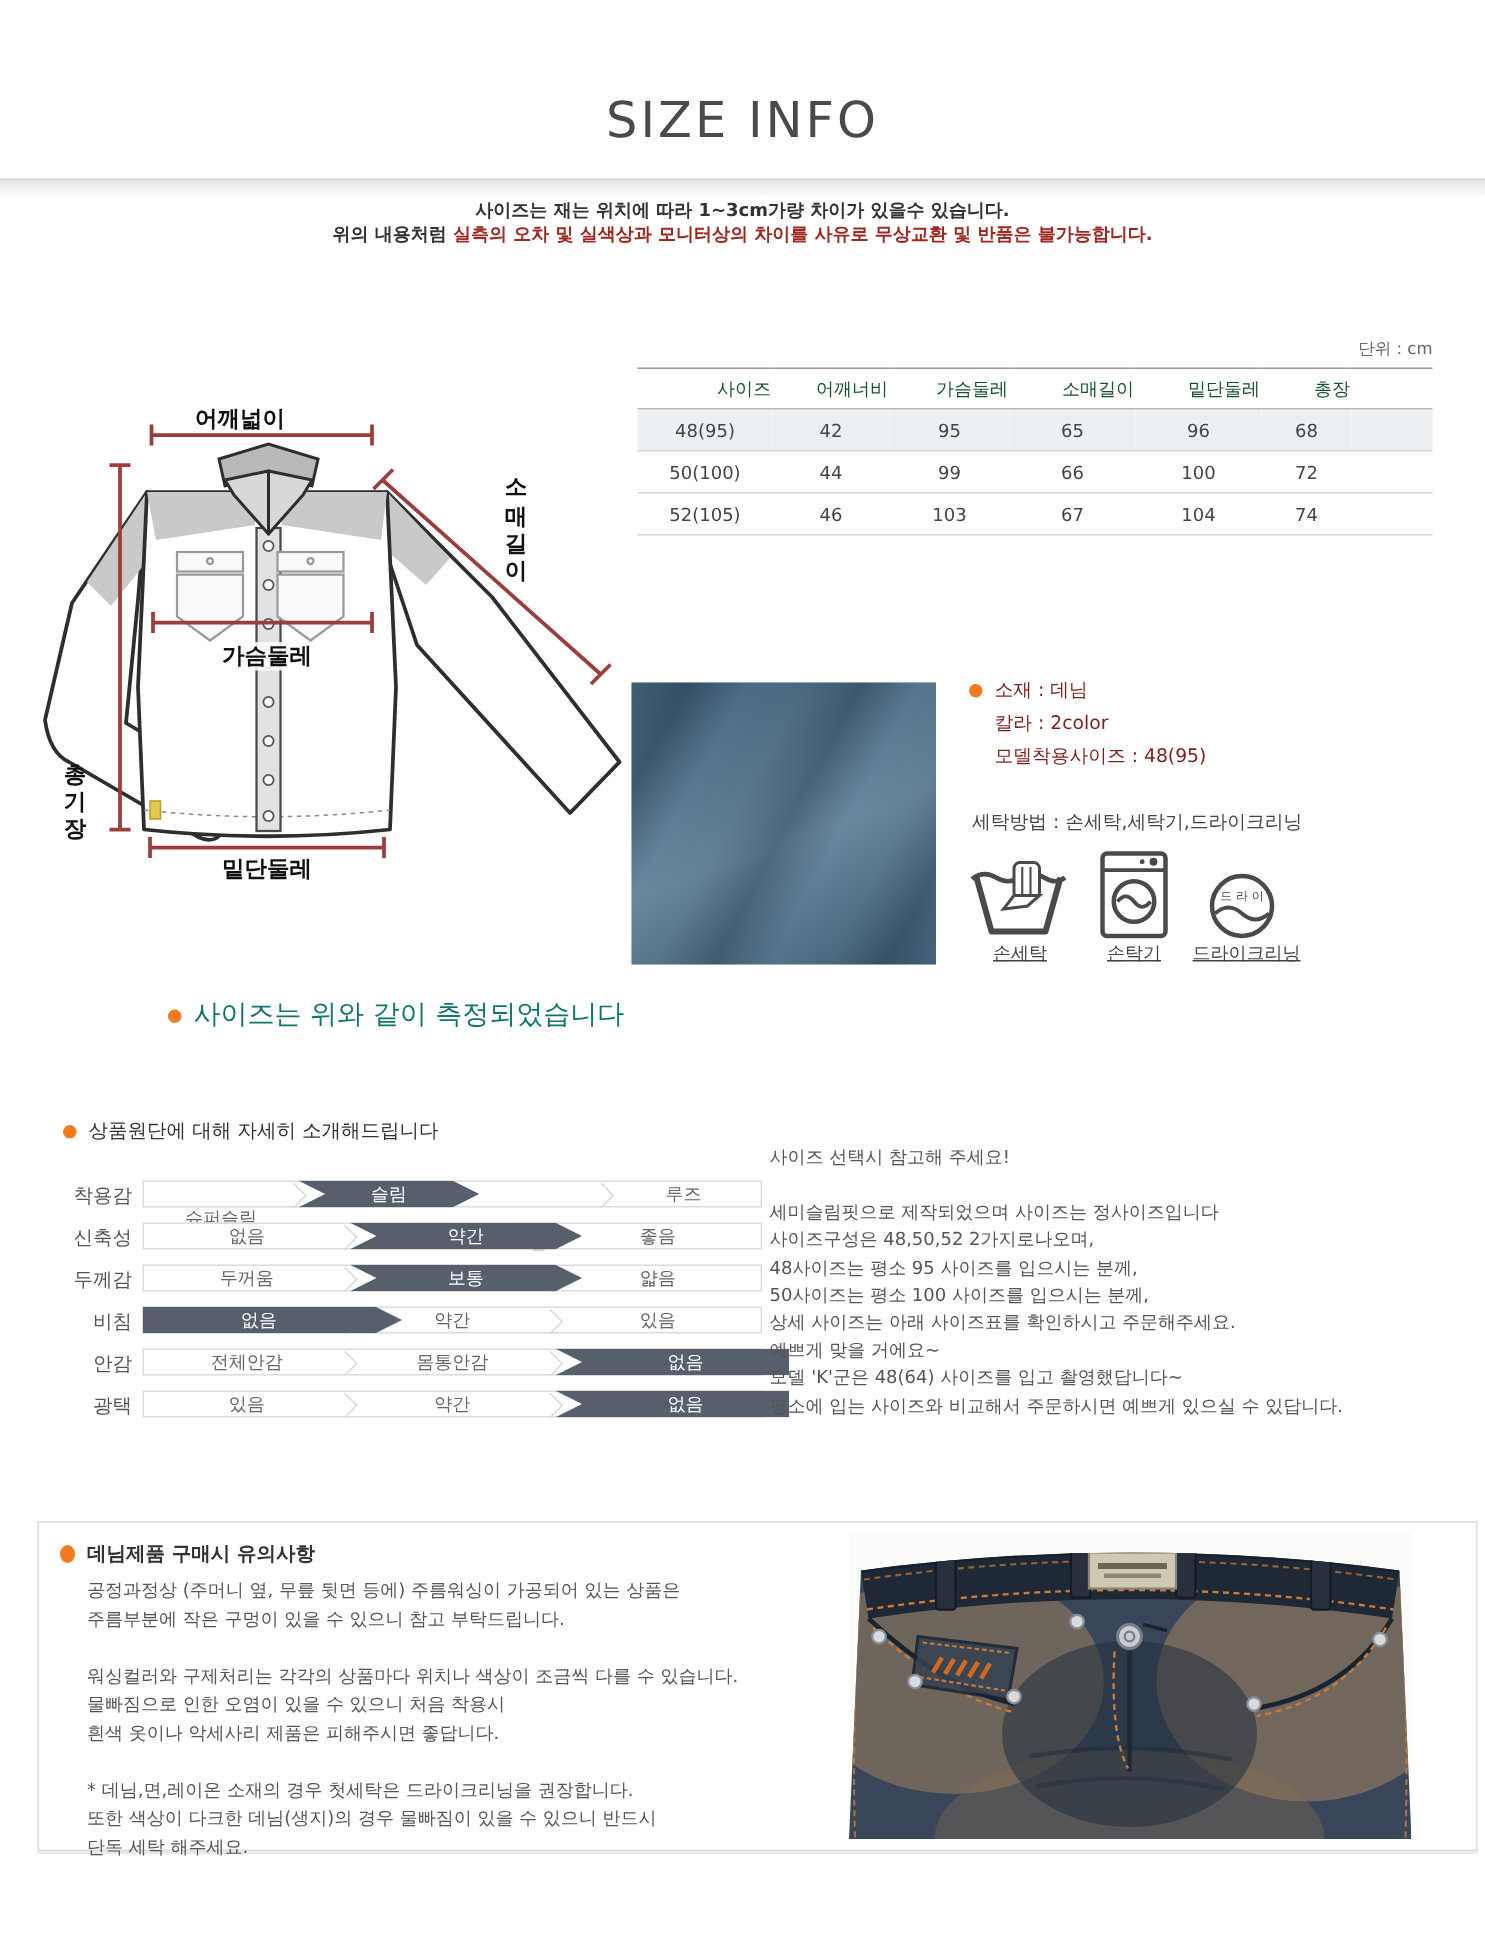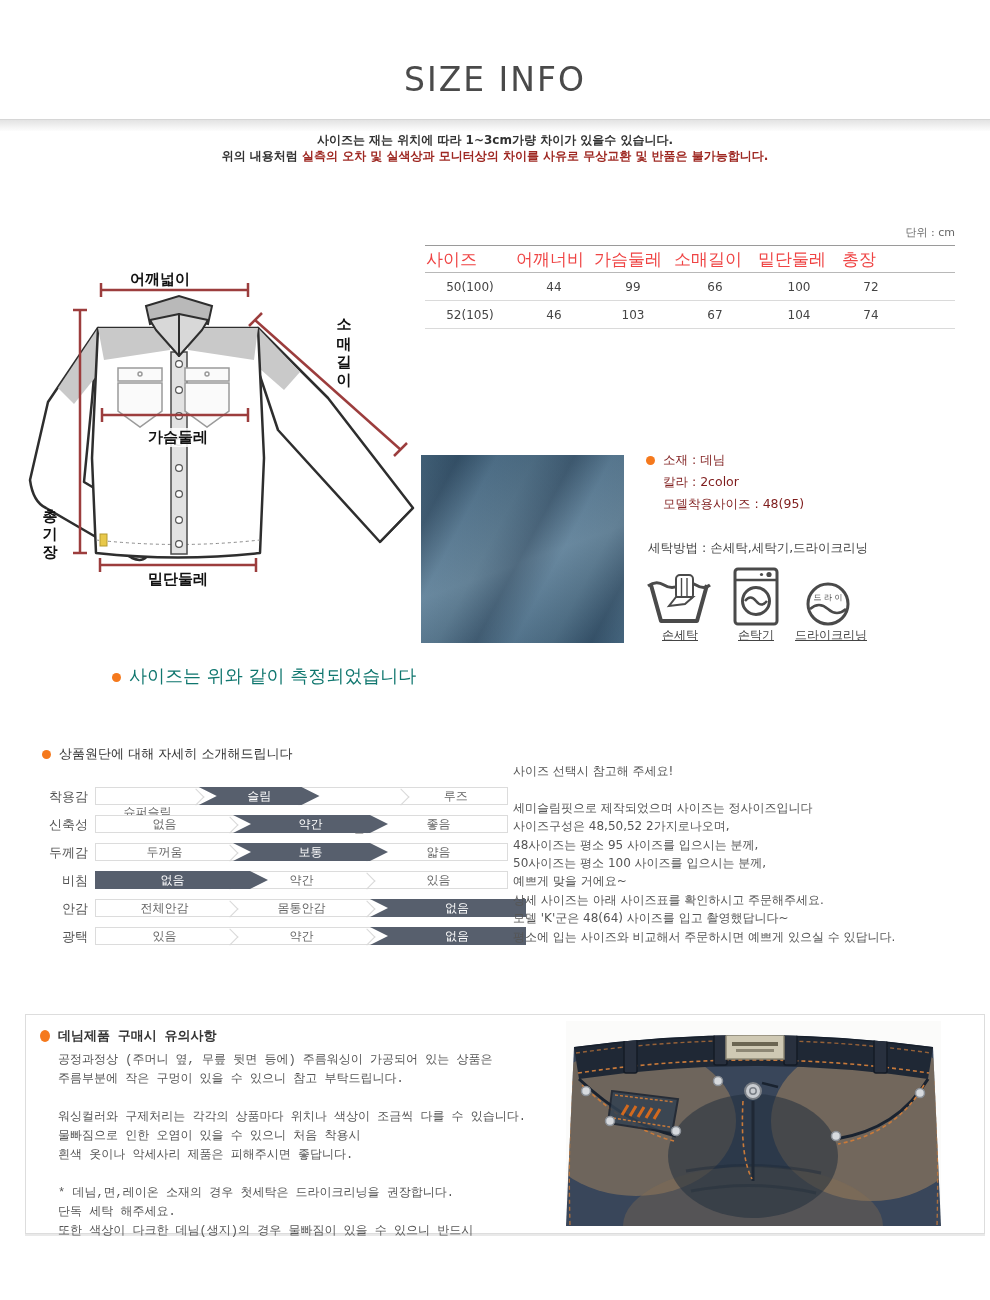--- a/index.html
+++ b/index.html
@@ -12,21 +12,21 @@
   .divider{top:119px;left:0;width:990px;height:11px;border-top:1px solid #d6d6d6;
            background:linear-gradient(#e3e3e3,#fdfdfd);}
   .notice1{top:132px;left:0;width:990px;text-align:center;font-size:12px;font-weight:bold;color:#333;}
   .notice2{top:148px;left:0;width:990px;text-align:center;font-size:12px;font-weight:bold;color:#333;}
   .red{color:#9e2822;}
 
   
   .unit{top:225px;left:655px;width:300px;text-align:right;font-size:11px;color:#666;}
   table.size{position:absolute;top:245px;left:425px;width:530px;border-collapse:collapse;table-layout:fixed;}
   table.size th{border-top:1px solid #9a9a9a;border-bottom:1px solid #b8b8b8;height:24px;
-                font-size:17px;font-weight:normal;color:#ef4444;text-align:left;}
+                font-size:12px;font-weight:normal;color:#14532d;text-align:right;}
   table.size td{height:25px;text-align:center;font-size:12px;color:#444;border-bottom:1px solid #dadada;}
   table.size tr.shade td{background:#edf0f3;}
 
   
   .figure{top:268px;left:28px;width:390px;height:395px;}
   .mlabel{position:absolute;font-size:15px;font-weight:bold;color:#111;}
   .vlabel{writing-mode:vertical-rl;letter-spacing:3px;}
   .caption{top:664px;left:112px;font-size:18px;color:#0f766e;}
   .bullet{display:inline-block;width:9px;height:9px;border-radius:50%;background:#f5791d;
           vertical-align:middle;margin-right:8px;}
@@ -54,21 +54,21 @@
         border-right:1px solid #d8d8d8;transform:rotate(45deg);}
   .bsel{position:absolute;top:-1px;height:18px;line-height:18px;text-align:center;font-size:12px;
         color:#fff;background:#575f6d;}
 
   
   .guide{top:762px;left:513px;width:470px;font-size:12px;color:#555;}
   .guide .ln{min-height:18.4px;line-height:18.4px;white-space:nowrap;}
 
   
   .nbox{top:1014px;left:25px;width:958px;height:218px;border:1px solid #ddd;background:#fff;
-        box-shadow:0 2px 0 #e9e9e9;font-family:Liberation Mono, monospace;}
+        box-shadow:0 2px 0 #e9e9e9;}
   .nbox-title{position:absolute;top:12px;left:16px;font-size:13px;font-weight:bold;color:#333;}
   .ntext{position:absolute;top:36px;left:32px;width:500px;font-size:12px;color:#555;}
   .ntext .ln{min-height:19px;line-height:19px;white-space:nowrap;}
   .jeans{position:absolute;top:6px;left:540px;width:375px;height:205px;}
 </style>
 </head>
 <body>
 
 <div class="page">
 
@@ -95,20 +95,29 @@
           <th>사이즈</th>
           <th>어깨너비</th>
           <th>가슴둘레</th>
           <th>소매길이</th>
           <th>밑단둘레</th>
           <th>총장</th>
           <th></th>
         </tr>
       </thead>
     <tbody id="size-tbody">
+        <tr class="shade">
+          <td>48(95)</td>
+          <td>42</td>
+          <td>95</td>
+          <td>65</td>
+          <td>96</td>
+          <td>68</td>
+          <td></td>
+        </tr>
         <tr>
           <td>50(100)</td>
           <td>44</td>
           <td>99</td>
           <td>66</td>
           <td>100</td>
           <td>72</td>
           <td></td>
         </tr>
         <tr>
@@ -303,40 +312,40 @@
       </div>
     </div>
 
   <div class="abs guide" id="guide-lines">
       <div class="ln">사이즈 선택시 참고해 주세요!</div>
       <div class="ln">&nbsp;</div>
       <div class="ln">세미슬림핏으로 제작되었으며 사이즈는 정사이즈입니다</div>
       <div class="ln">사이즈구성은 48,50,52 2가지로나오며,</div>
       <div class="ln">48사이즈는 평소 95 사이즈를 입으시는 분께,</div>
       <div class="ln">50사이즈는 평소 100 사이즈를 입으시는 분께,</div>
+      <div class="ln">상세 사이즈는 아래 사이즈표를 확인하시고 주문해주세요.</div>
       <div class="ln">예쁘게 맞을 거에요~</div>
-      <div class="ln">상세 사이즈는 아래 사이즈표를 확인하시고 주문해주세요.</div>
       <div class="ln">모델 'K'군은 48(64) 사이즈를 입고 촬영했답니다~</div>
       <div class="ln">평소에 입는 사이즈와 비교해서 주문하시면 예쁘게 있으실 수 있답니다.</div>
     </div>
 
   <div class="abs nbox">
     <span class="bullet" style="position:absolute;top:15px;left:14px;width:10px;height:12px;border-radius:50%;"></span>
     <div class="nbox-title" style="left:32px;">데님제품 구매시 유의사항</div>
     <div class="ntext" id="notice-lines">
         <div class="ln">공정과정상 (주머니 옆, 무릎 뒷면 등에) 주름워싱이 가공되어 있는 상품은</div>
         <div class="ln">주름부분에 작은 구멍이 있을 수 있으니 참고 부탁드립니다.</div>
         <div class="ln">&nbsp;</div>
         <div class="ln">워싱컬러와 구제처리는 각각의 상품마다 위치나 색상이 조금씩 다를 수 있습니다.</div>
         <div class="ln">물빠짐으로 인한 오염이 있을 수 있으니 처음 착용시</div>
         <div class="ln">흰색 옷이나 악세사리 제품은 피해주시면 좋답니다.</div>
         <div class="ln">&nbsp;</div>
         <div class="ln">* 데님,면,레이온 소재의 경우 첫세탁은 드라이크리닝을 권장합니다.</div>
+        <div class="ln">또한 색상이 다크한 데님(생지)의 경우 물빠짐이 있을 수 있으니 반드시</div>
         <div class="ln">단독 세탁 해주세요.</div>
-        <div class="ln">또한 색상이 다크한 데님(생지)의 경우 물빠짐이 있을 수 있으니 반드시</div>
       </div>
 
     <svg class="jeans" viewBox="0 0 375 205">
       <defs>
         <clipPath id="jclip">
             <path d="M8,26 Q187,2 367,26 L375,205 L0,205 Z"></path>
           </clipPath>
       </defs>
       <rect x="0" y="0" width="375" height="205" fill="#fbfbfa"></rect>
       <g clip-path="url(#jclip)">

